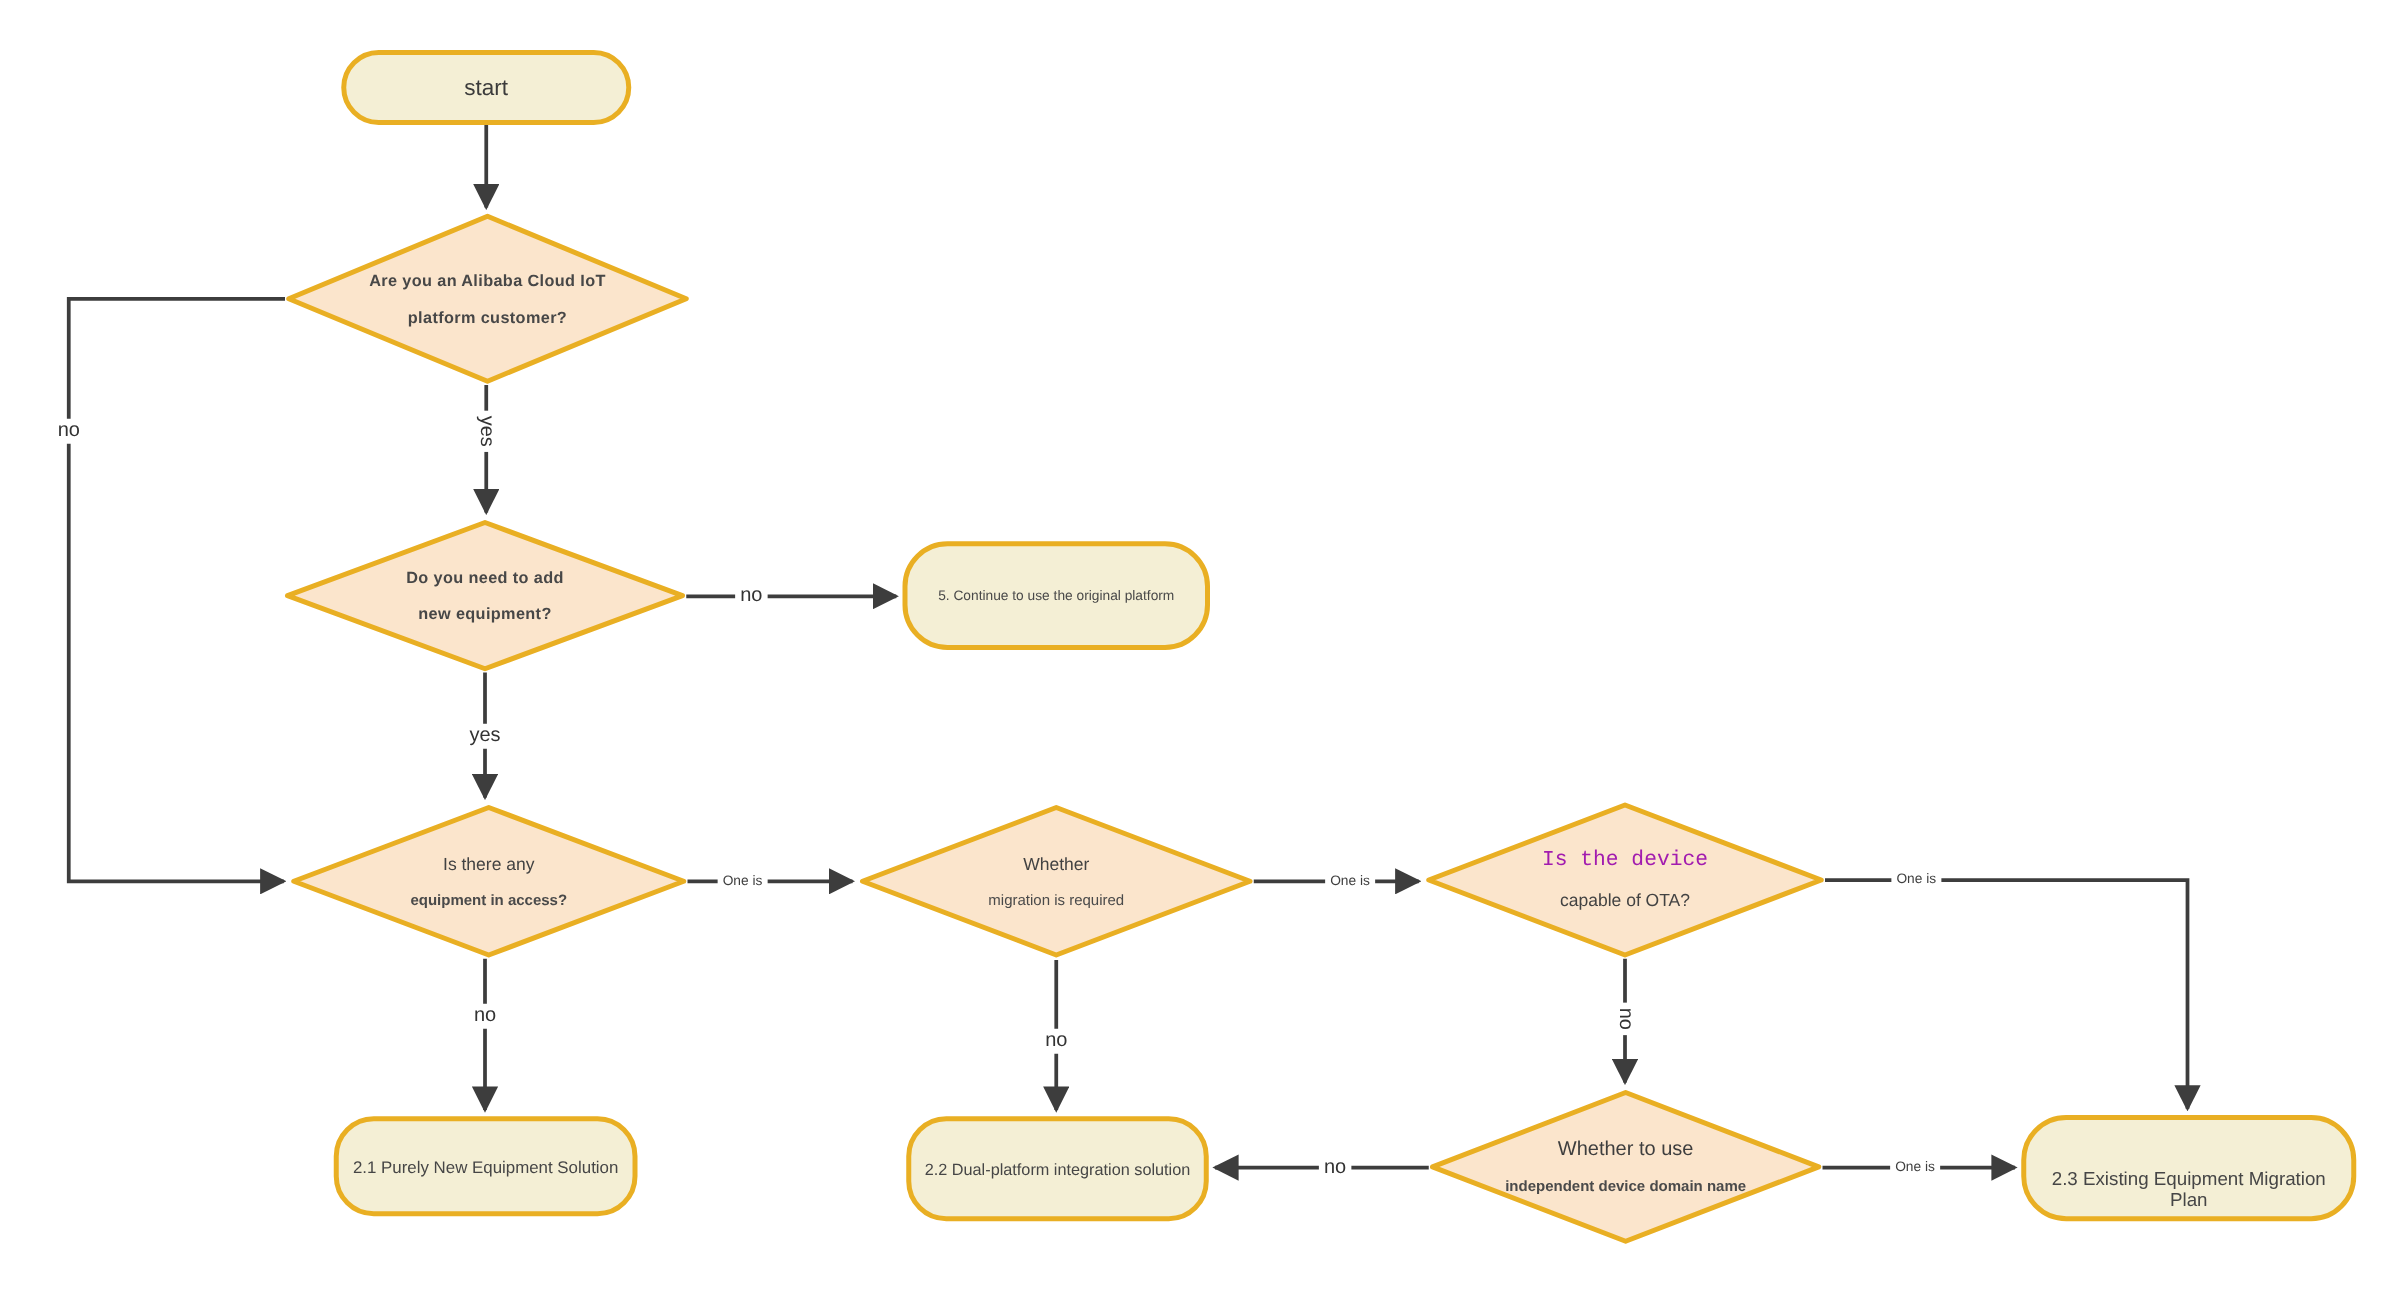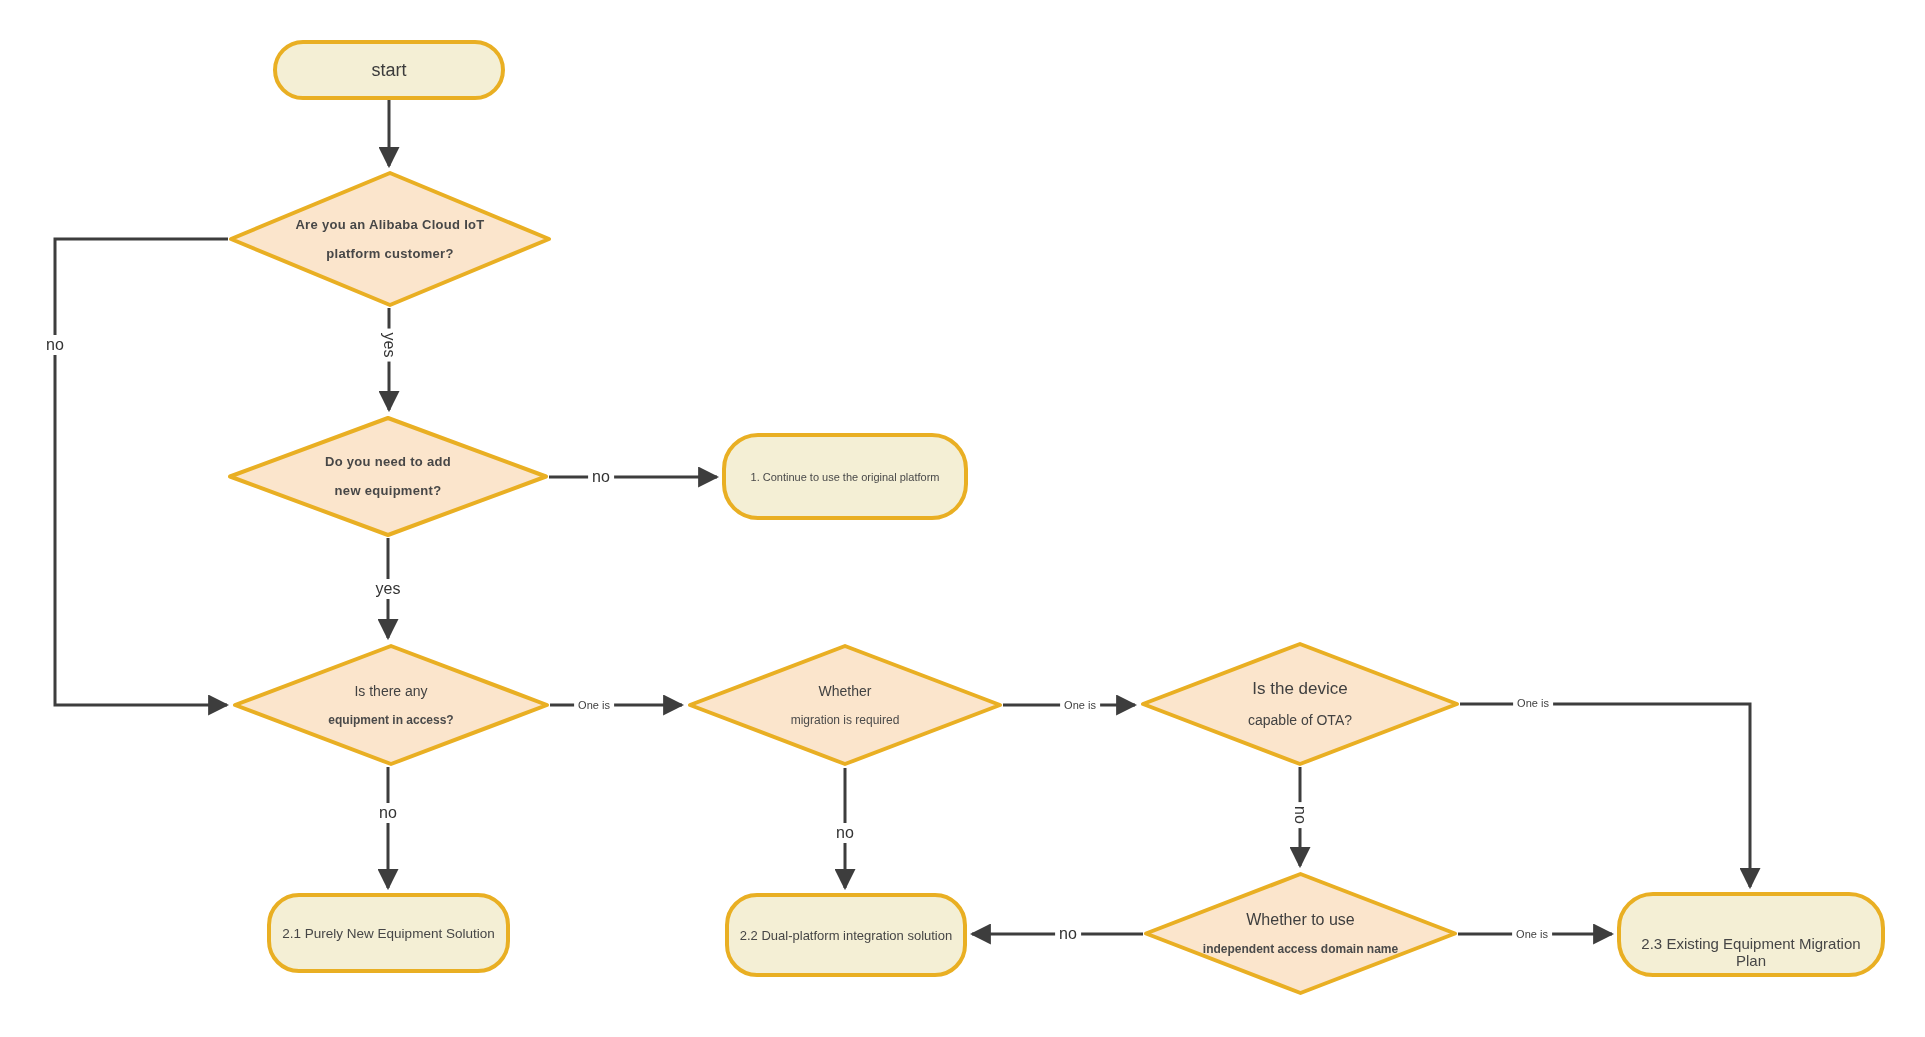--- a/index.html
+++ b/index.html
@@ -23,21 +23,21 @@
   .n-continue{font-size:11px;color:#494949;}
   .n-21{font-size:13.5px;color:#464646;}
   .n-22{font-size:13px;color:#464646;}
   .n-23{font-size:15px;color:#464646;align-items:flex-end;}
   .d1 .l1,.d1 .l2{font-size:13px;font-weight:600;color:#474747;letter-spacing:.3px;}
   .d2 .l1,.d2 .l2{font-size:13px;font-weight:600;color:#474747;letter-spacing:.3px;}
   .d3 .l1{font-size:14px;font-weight:500;color:#424242;}
   .d3 .l2{font-size:12px;font-weight:600;color:#4a4a4a;}
   .d4 .l1{font-size:14px;font-weight:500;color:#424242;}
   .d4 .l2{font-size:12px;font-weight:500;color:#4a4a4a;}
-  .d5 .l1{font-size:17px;font-weight:400;color:#404040;}
+  .d5 .l1{font-size:17px;font-weight:400;color:#a21caf;font-family:Liberation Mono, monospace;}
   .d5 .l2{font-size:14px;font-weight:500;color:#424242;}
   .d6 .l1{font-size:16px;font-weight:400;color:#3e3e3e;}
   .d6 .l2{font-size:12px;font-weight:600;color:#4a4a4a;}
   
   .elabel{
     position:absolute;transform:translate(-50%,-50%);background:#ffffff;
     padding:1px 4px;white-space:nowrap;z-index:3;text-align:center;
   }
   .lbl-big{font-size:16px;color:#333333;}
   .lbl-small{font-size:11px;color:#3f3f3f;}
@@ -67,21 +67,21 @@
     <polyline class="edge" points="1460,704 1750,704 1750,887" marker-end="url(#arrow)"></polyline>
     <polyline class="edge" points="1143,934 972,934" marker-end="url(#arrow)"></polyline>
     <polyline class="edge" points="1458,934 1612,934" marker-end="url(#arrow)"></polyline>
   </svg>
 
   <div class="node terminal n-start" style="left:273px;top:40px;width:232px;height:60px;border-radius:30px;">
     <span>start</span>
   </div>
 
   <div class="node terminal n-continue" style="left:722px;top:433px;width:246px;height:87px;border-radius:36px;">
-    <span>1. Continue to use the original platform</span>
+    <span>5. Continue to use the original platform</span>
   </div>
 
   <div class="node terminal n-21" style="left:267px;top:893px;width:243px;height:80px;border-radius:32px;">
     <span>2.1 Purely New Equipment Solution</span>
   </div>
 
   <div class="node terminal n-22" style="left:725px;top:893px;width:242px;height:84px;border-radius:32px;">
     <span>2.2 Dual-platform integration solution</span>
   </div>
 
@@ -138,21 +138,21 @@
       <div class="l2">capable of OTA?</div>
     </div>
   </div>
 
   <div class="node diamond d6" style="left:1143px;top:871px;width:315px;height:125px;">
     <svg class="shape" viewBox="0 0 315 125" preserveAspectRatio="none">
       <polygon points="157.5,3 312,62.5 157.5,122 3,62.5"></polygon>
     </svg>
     <div class="node-text">
       <div class="l1">Whether to use</div>
-      <div class="l2">independent access domain name</div>
+      <div class="l2">independent device domain name</div>
     </div>
   </div>
 
   <div class="elabel lbl-big rot" style="left:389px;top:345px;">yes</div>
   <div class="elabel lbl-big" style="left:55px;top:345px;">no</div>
   <div class="elabel lbl-big" style="left:601px;top:477px;">no</div>
   <div class="elabel lbl-big" style="left:388px;top:589px;">yes</div>
   <div class="elabel lbl-big" style="left:388px;top:813px;">no</div>
   <div class="elabel lbl-small" style="left:594px;top:705px;">One is</div>
   <div class="elabel lbl-big" style="left:845px;top:833px;">no</div>

